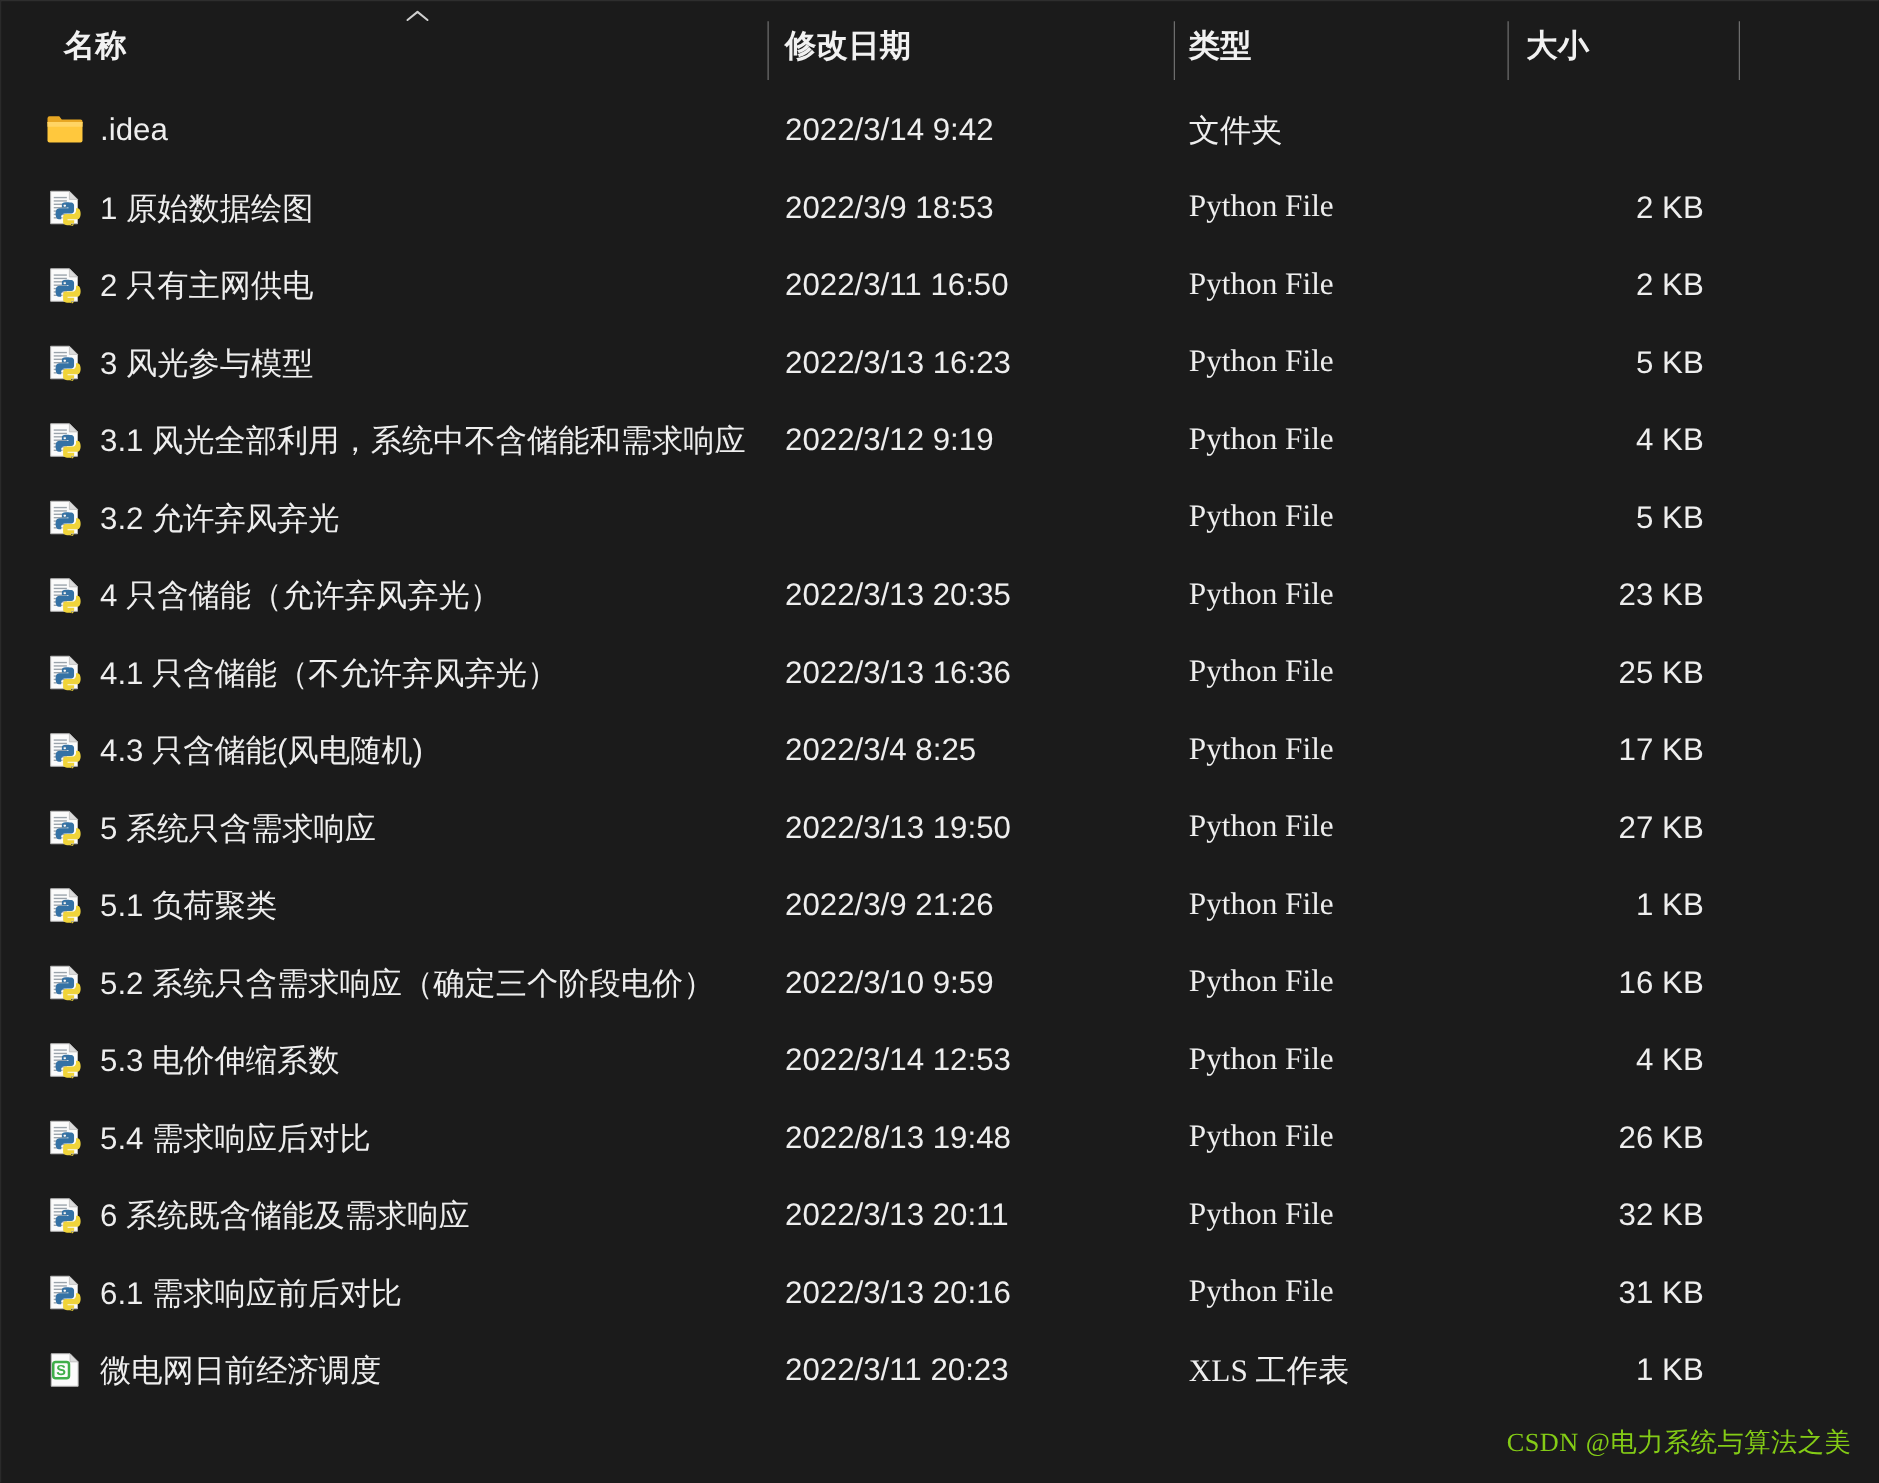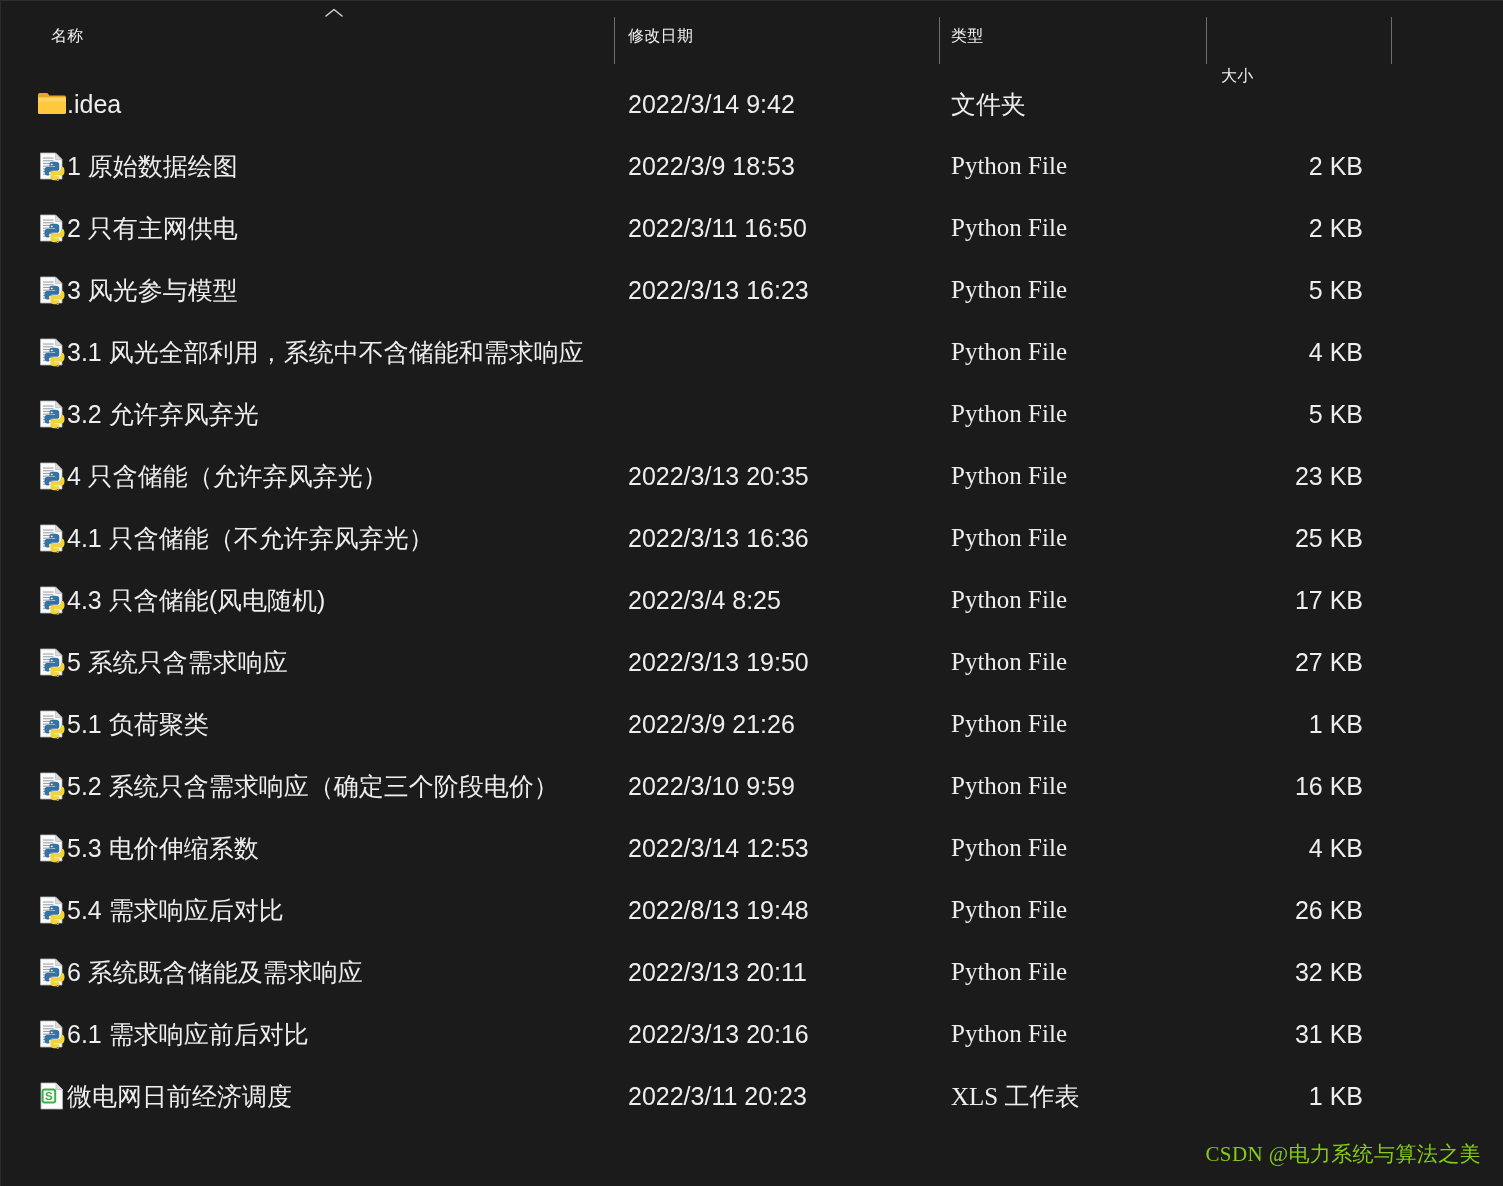--- a/index.html
+++ b/index.html
@@ -46,41 +46,42 @@
   }
   .sort-indicator svg { display: block; margin: 0 auto; }
 
   .col-header {
     position: absolute;
     top: 0;
     height: 70px;
     display: flex;
     align-items: center;
     box-sizing: border-box;
-    font-size: 16px;
+    font-size: 25px;
     color: #f1f1f1;
     letter-spacing: 0.3px;
     white-space: nowrap;
     cursor: default;
+    font-weight: bold;
   }
   .col-header .label { padding-left: 0; }
 
   .col-divider {
     position: absolute;
     top: 16px;
     width: 1px;
     height: 47px;
     background: #6d6d6d;
   }
 
   
   .c-name  { left: 50px;   width: 560px; }
   .c-date  { left: 627px;  width: 300px; }
   .c-type  { left: 950px;  width: 240px; }
-  .c-size  { left: 1220px; width: 160px; margin-top: 40px; }
+  .c-size  { left: 1220px; width: 160px; }
 
   .d1 { left: 613px; }
   .d2 { left: 938px; }
   .d3 { left: 1205px; }
   .d4 { left: 1390px; }
 
   
   .rows {
     position: absolute;
     top: 72px;
@@ -103,21 +104,21 @@
     font-size: 25px;
     color: #eeeeee;
     white-space: nowrap;
     overflow: hidden;
   }
   .cell.name  { left: 36px;   width: 575px; }
   .cell.date  { left: 627px;  width: 305px; }
   .cell.type  { left: 950px;  width: 248px; font-family: Liberation Serif, serif; }
   .cell.size  { left: 1215px; width: 160px; justify-content: flex-end; padding-right: 13px; }
 
-  .name-text { margin-left: 0; }
+  .name-text { margin-left: 13px; }
 
   
   .icon {
     position: relative;
     width: 30px;
     height: 32px;
     flex: 0 0 30px;
     display: block;
   }
   .icon svg { display: block; }
@@ -290,20 +291,21 @@
         <rect x="6" y="23.7" width="7" height="1.1"></rect>
       </g>
 
       <path d="M18.9 12.1 c-1.35 0-2.52.12-3.45.33-1.38.31-1.63.96-1.63 2.16v1.59h5.2v.72h-7.15c-1.26 0-2.36.72-2.7 2.13-.39 1.62-.41 2.64 0 4.32.31 1.26 1.04 2.16 2.3 2.16h1.79v-1.9c0-1.39 1.26-2.61 2.76-2.61h5.19c1.2 0 2.17-.96 2.17-2.1v-4.31c0-1.12-.98-1.96-2.17-2.16-.76-.12-1.55-.33-2.31-.33z m-2.81 1.59c.54 0 .98.44.98.99 0 .54-.44.97-.98.97-.55 0-.98-.43-.98-.97 0-.55.43-.99.98-.99z" fill="#3572a5" transform="translate(-1.6 -0.6) scale(1.02)"></path>
 
       <path d="M24.9 16.9 v1.85c0 1.45-1.3 2.67-2.76 2.67h-5.19c-1.18 0-2.17.98-2.17 2.1v4.31c0 1.12 1.02 1.78 2.17 2.11 1.38.4 2.7.47 4.35 0 1.09-.3 2.17-.91 2.17-2.11v-1.58h-5.19v-.72h7.78c1.26 0 1.73-.84 2.17-2.13.45-1.33.43-2.61 0-4.32-.31-1.23-.91-2.13-2.17-2.13h-1.16z m-2.92 11.8c.55 0 .99.43.99.97 0 .55-.44.99-.99.99-.54 0-.98-.44-.98-.99 0-.54.44-.97.98-.97z" fill="#f0d43a" transform="translate(-1.6 -0.6) scale(1.02)"></path>
     </svg>
   </span>
 <span class="name-text">3.1 风光全部利用，系统中不含储能和需求响应</span>
         </div>
+        <div class="cell date">2022/3/12 9:19</div>
         <div class="cell type">Python File</div>
         <div class="cell size">4 KB</div>
       </div>
       <div class="row">
         <div class="cell name">
   <span class="icon">
     <svg width="30" height="32" viewBox="0 0 30 32" aria-hidden="true">
 
       <path d="M3.5 3 H18.5 L25 9.5 V29 H3.5 Z" fill="#fbfbfb" stroke="#b9b9b9" stroke-width="0.8"></path>
       <path d="M18.5 3 L25 9.5 H18.5 Z" fill="#dcdcdc" stroke="#b9b9b9" stroke-width="0.6"></path>

